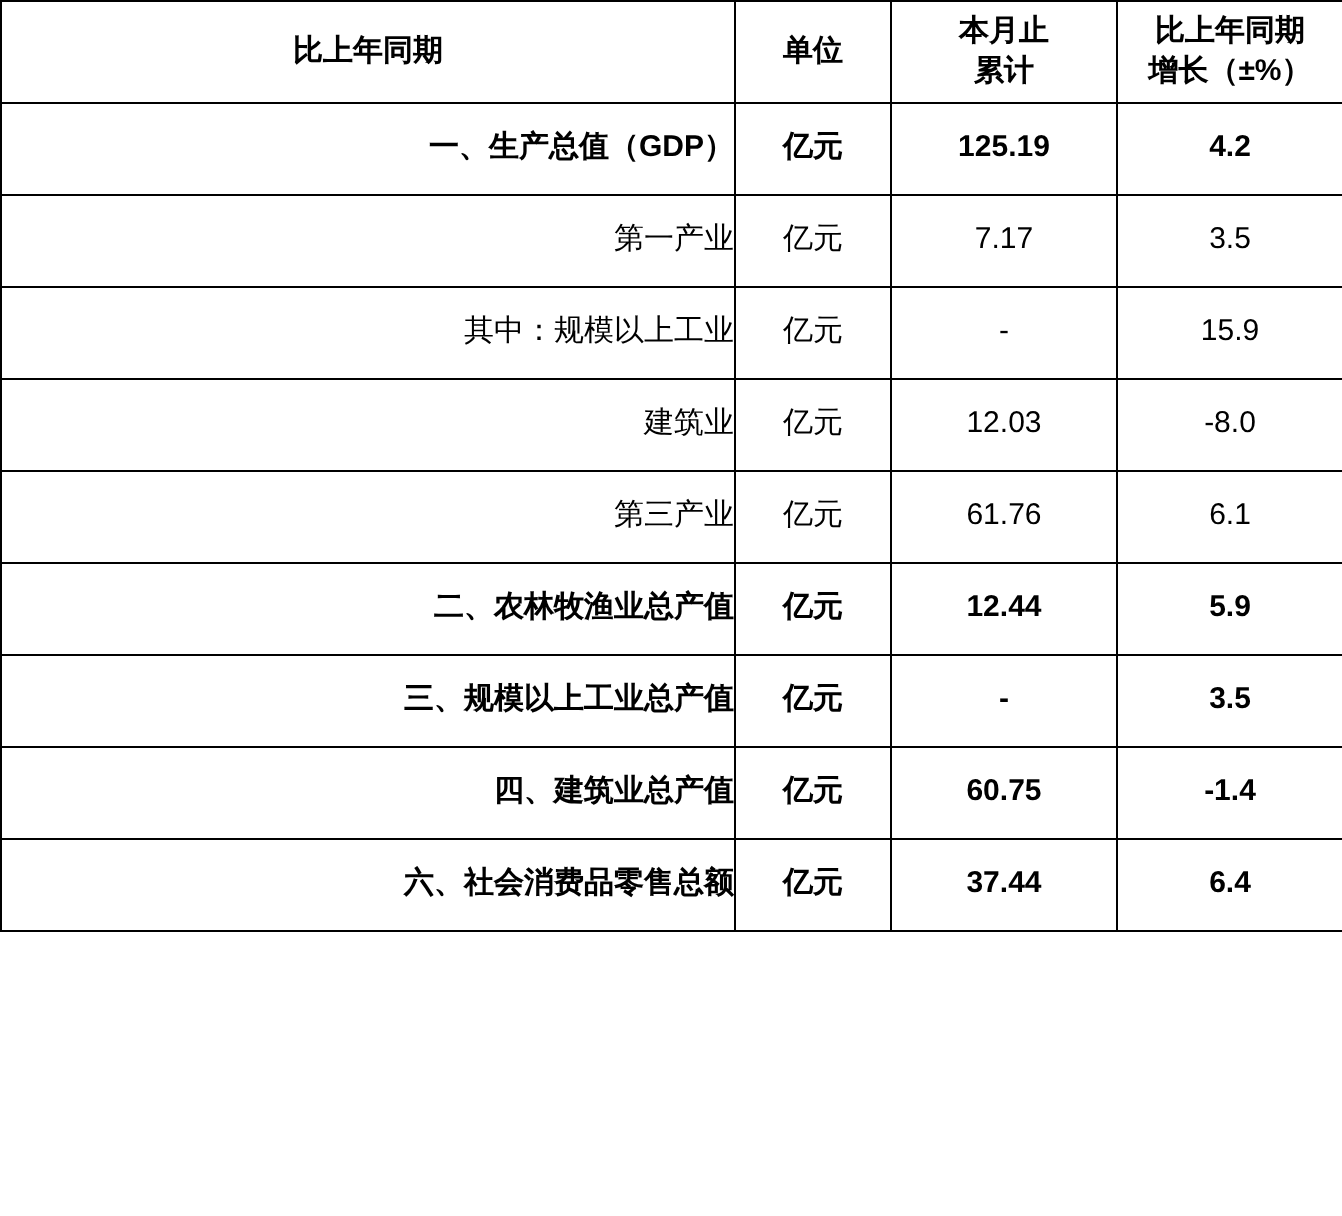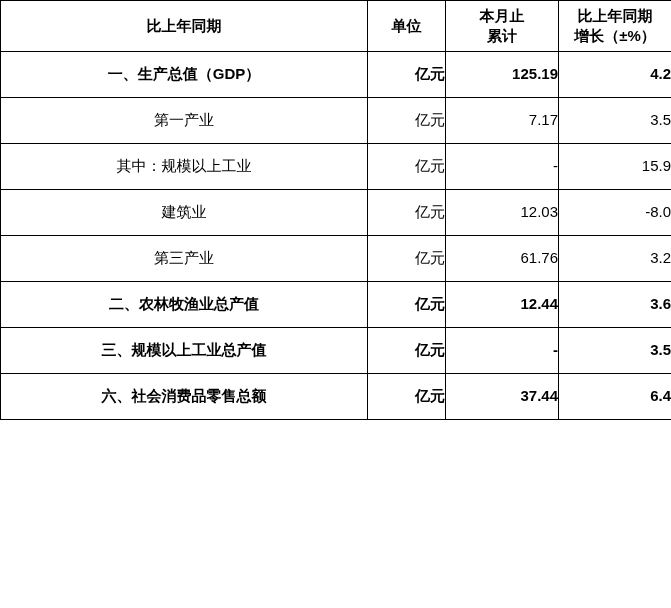--- a/index.html
+++ b/index.html
@@ -42,26 +42,26 @@
   thead th .two-line {
     display: block;
     white-space: pre-line;
   }
 
   
   tbody td {
     height: 45px;
   }
   td.name {
-    text-align: center;
+    text-align: right;
     padding-left: 8px;
     white-space: nowrap;
   }
   td.unit, td.value, td.growth {
-    text-align: right;
+    text-align: center;
   }
   
   .lvl0 { padding-left: 16px; font-weight: bold; font-size: 15.5px; }
   .lvl1 { padding-left: 44px; }
   .lvl2 { padding-left: 62px; }
   .lvl3 { padding-left: 88px; }
   .bold { font-weight: bold; }
 </style>
 </head>
 <body>
@@ -113,33 +113,39 @@
       <tr>
         <td class="name lvl3">建筑业</td>
         <td class="unit">亿元</td>
         <td class="value">12.03</td>
         <td class="growth">-8.0</td>
       </tr>
       <tr>
         <td class="name lvl1">第三产业</td>
         <td class="unit">亿元</td>
         <td class="value">61.76</td>
-        <td class="growth">3.2</td>
+        <td class="growth">6.1</td>
       </tr>
       <tr>
         <td class="name lvl0 bold">二、农林牧渔业总产值</td>
         <td class="unit bold">亿元</td>
         <td class="value bold">12.44</td>
-        <td class="growth bold">3.6</td>
+        <td class="growth bold">5.9</td>
       </tr>
       <tr>
         <td class="name lvl0 bold">三、规模以上工业总产值</td>
         <td class="unit bold">亿元</td>
         <td class="value bold">-</td>
         <td class="growth bold">3.5</td>
+      </tr>
+      <tr>
+        <td class="name lvl0 bold">四、建筑业总产值</td>
+        <td class="unit bold">亿元</td>
+        <td class="value bold">60.75</td>
+        <td class="growth bold">-1.4</td>
       </tr>
       <tr>
         <td class="name lvl0 bold">六、社会消费品零售总额</td>
         <td class="unit bold">亿元</td>
         <td class="value bold">37.44</td>
         <td class="growth bold">6.4</td>
       </tr>
     </tbody>
 </table>
 

